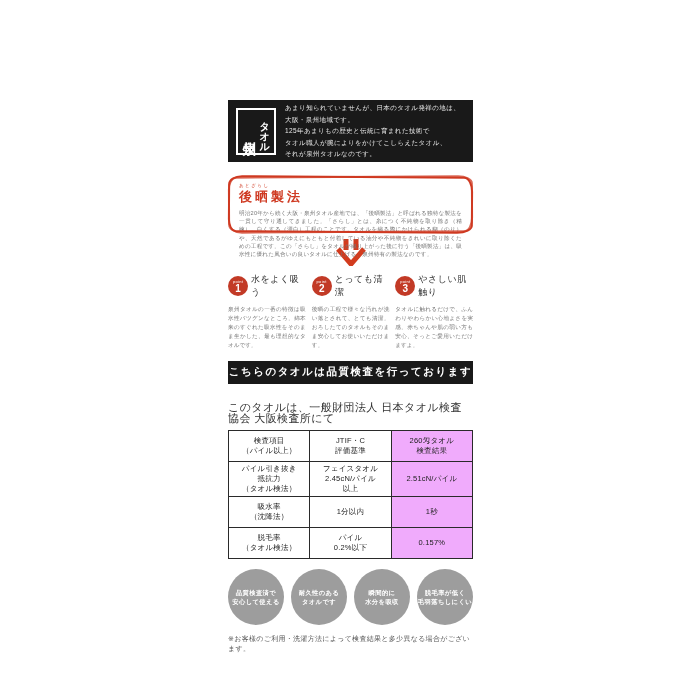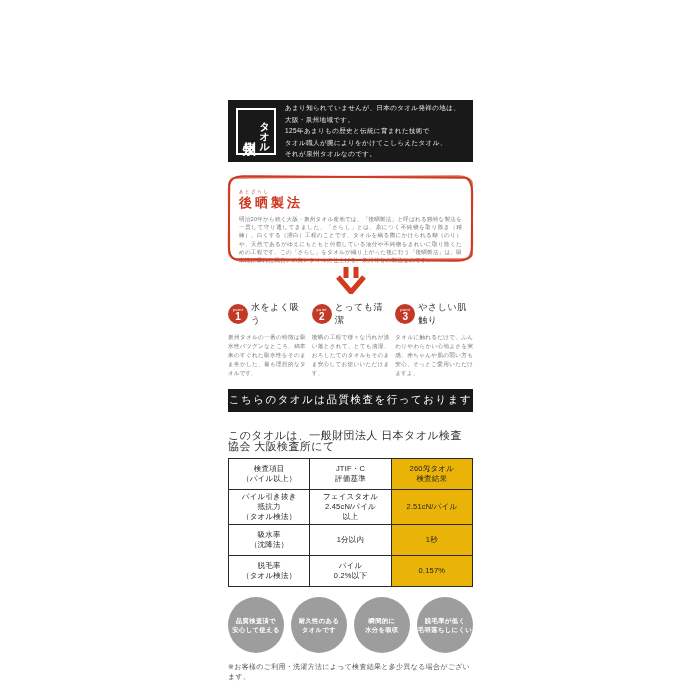--- a/index.html
+++ b/index.html
@@ -10,21 +10,21 @@
 
   
   .hero { background:#191919; height:62px; display:flex; align-items:center; gap:9px; padding:7px 8px; }
   .logo-box { flex:0 0 auto; width:40px; height:47px; border:2px solid #fff; display:flex;
     flex-direction:row; justify-content:center; align-items:center; gap:2px; padding:2px; }
   .logo-col1 { writing-mode:vertical-rl; color:#fff; font-size:14px; font-weight:bold; line-height:1; }
   .logo-col2 { writing-mode:vertical-rl; color:#fff; font-size:10px; font-weight:bold; line-height:1; }
   .hero-lines { color:#e9e9e9; font-size:6.5px; line-height:11.5px; letter-spacing:0.4px; }
 
   
-  .method { position:relative; margin-top:14px; height:85px; padding:13px 11px 6px; }
+  .method { position:relative; margin-top:14px; height:57px; padding:7px 11px 6px; }
   .method::before, .method::after { content:""; position:absolute; inset:0; border:2px solid #cf3a22;
     pointer-events:none; }
   .method::before { border-radius:14px 9px 16px 8px / 9px 15px 8px 13px; transform:rotate(.4deg); }
   .method::after  { border-radius:8px 15px 9px 14px / 13px 8px 15px 9px; transform:rotate(-.35deg); opacity:.75; }
   .furigana { font-size:4.5px; color:#cf3a22; letter-spacing:1.5px; }
   .method-title { font-size:13px; font-weight:bold; color:#cf3a22; letter-spacing:3px; margin:0 0 3px; }
   .method-body { font-size:5.6px; line-height:8.2px; color:#777; text-align:justify; letter-spacing:0.2px; }
 
   
   .arrow-wrap { width:36px; margin:5px auto 3px; }
@@ -35,28 +35,28 @@
   .point-head { display:flex; align-items:center; gap:3px; }
   .point-circle { flex:0 0 auto; width:20px; height:20px; border-radius:50%; background:#c23a26; color:#fff;
     display:flex; flex-direction:column; align-items:center; justify-content:center; }
   .p-label { font-size:4px; line-height:5px; letter-spacing:0.3px; }
   .p-num { font-size:10px; line-height:9px; font-weight:bold; }
   .point-title { font-size:9px; font-weight:normal; color:#333; letter-spacing:0.5px; }
   .point-body { margin-top:6px; font-size:5.6px; line-height:9px; color:#777; text-align:justify; }
 
   
   .banner { margin-top:11px; background:#191919; color:#fff; text-align:center;
-    font-size:10.5px; font-weight:normal; letter-spacing:1.5px; padding:4px 0 5px; }
+    font-size:10.5px; font-weight:bold; letter-spacing:1.5px; padding:4px 0 5px; }
   .intro { margin-top:18px; font-size:11px; line-height:11px; color:#333; letter-spacing:0.4px; }
 
   
   .qtable { margin-top:6px; width:100%; border-collapse:collapse; table-layout:fixed; }
   .qtable td { border:1.5px solid #2a2a2a; text-align:center; vertical-align:middle;
     font-size:7.5px; line-height:10px; color:#222; height:31px; padding:2px 12px; letter-spacing:0.2px; }
-  .qtable .result { background:#eab308; }
+  .qtable .result { background:#f0abfc; }
 
   
   .badges { margin-top:10px; display:flex; justify-content:space-between; }
   .badge { width:56px; height:56px; border-radius:50%; background:#9d9d9d; color:#fff;
     display:flex; flex-direction:column; align-items:center; justify-content:center;
     font-size:6.3px; font-weight:bold; line-height:9.5px; letter-spacing:0.4px; text-align:center; }
 
   
   .note { margin-top:9px; font-size:7px; color:#555; letter-spacing:0.3px; }
 </style>

